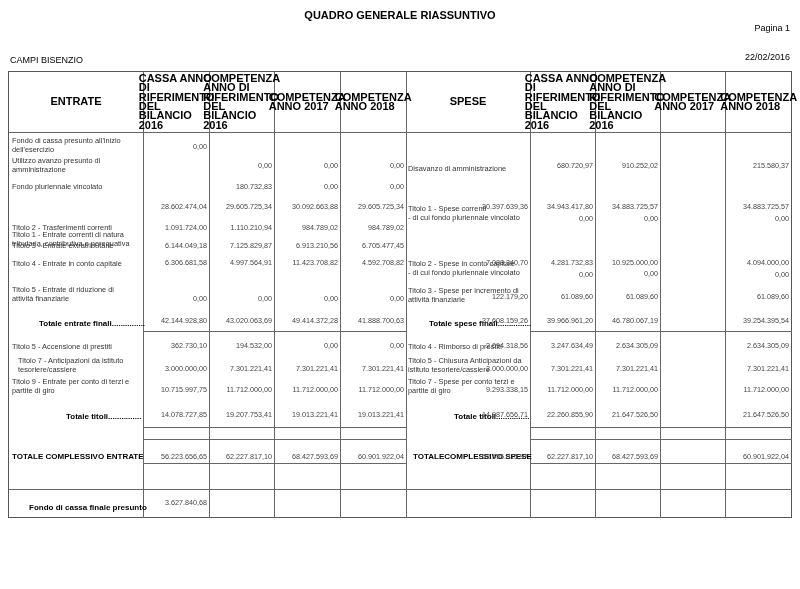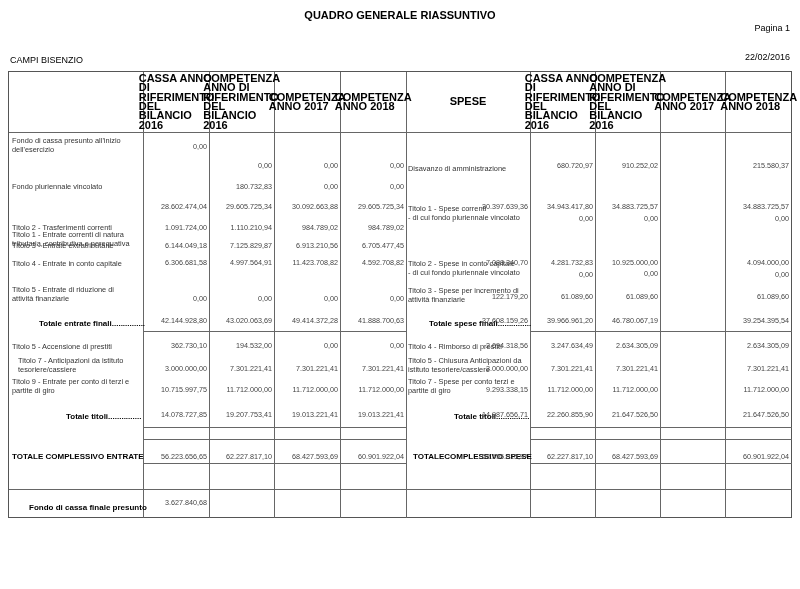--- a/index.html
+++ b/index.html
@@ -47,31 +47,33 @@
   <div class="hl" style="left:521px;top:259px;width:262px;"></div>
 
   <div class="hl" style="left:134px;top:355px;width:264px;"></div>
   <div class="hl" style="left:521px;top:355px;width:262px;"></div>
   <div class="hl" style="left:134px;top:367px;width:264px;"></div>
   <div class="hl" style="left:521px;top:367px;width:262px;"></div>
   <div class="hl" style="left:134px;top:391px;width:264px;"></div>
   <div class="hl" style="left:521px;top:391px;width:262px;"></div>
   <div class="hl" style="left:0;top:417px;width:783px;"></div>
 
+  <div class="hdr" style="left:0;top:0;width:134px;height:60px;">ENTRATE</div>
   <div class="hdr" style="left:136px;top:0;width:63px;height:60px;">CASSA ANNO DI RIFERIMENTO DEL BILANCIO 2016</div>
   <div class="hdr" style="left:201px;top:0;width:63px;height:60px;">COMPETENZA ANNO DI RIFERIMENTO DEL BILANCIO 2016</div>
   <div class="hdr" style="left:266px;top:0;width:64px;height:60px;">COMPETENZA ANNO 2017</div>
   <div class="hdr" style="left:332px;top:0;width:64px;height:60px;">COMPETENZA ANNO 2018</div>
   <div class="hdr" style="left:398px;top:0;width:122px;height:60px;">SPESE</div>
   <div class="hdr" style="left:522px;top:0;width:63px;height:60px;">CASSA ANNO DI RIFERIMENTO DEL BILANCIO 2016</div>
   <div class="hdr" style="left:587px;top:0;width:63px;height:60px;">COMPETENZA ANNO DI RIFERIMENTO DEL BILANCIO 2016</div>
   <div class="hdr" style="left:652px;top:0;width:63px;height:60px;">COMPETENZA ANNO 2017</div>
   <div class="hdr" style="left:717px;top:0;width:65px;height:60px;">COMPETENZA ANNO 2018</div>
 
   <div class="lbl" style="left:3px;top:64px;width:128px;">Fondo di cassa presunto all'inizio dell'esercizio</div>
+  <div class="lbl" style="left:3px;top:84px;width:128px;">Utilizzo avanzo presunto di amministrazione</div>
   <div class="lbl" style="left:3px;top:110px;width:128px;">Fondo pluriennale vincolato</div>
   <div class="lbl" style="left:3px;top:125px;width:130px;margin-top:33px;">Titolo 1 - Entrate correnti di natura tributaria, contributiva e perequativa</div>
   <div class="lbl" style="left:3px;top:151px;width:128px;">Titolo 2 - Trasferimenti correnti</div>
   <div class="lbl" style="left:3px;top:169px;width:128px;">Titolo 3 - Entrate extratributarie</div>
   <div class="lbl" style="left:3px;top:187px;width:128px;">Titolo 4 - Entrate in conto capitale</div>
   <div class="lbl" style="left:3px;top:213px;width:120px;">Titolo 5 - Entrate di riduzione di attività finanziarie</div>
   <div class="tot" style="left:30px;top:247px;">Totale entrate finali...............</div>
   <div class="lbl" style="left:3px;top:270px;width:128px;">Titolo 5 - Accensione di prestiti</div>
   <div class="lbl" style="left:3px;top:284px;width:128px;margin-left:6px;">Titolo 7 - Anticipazioni da istituto tesoriere/cassiere</div>
   <div class="lbl" style="left:3px;top:305px;width:130px;">Titolo 9 - Entrate per conto di terzi e partite di giro</div>

